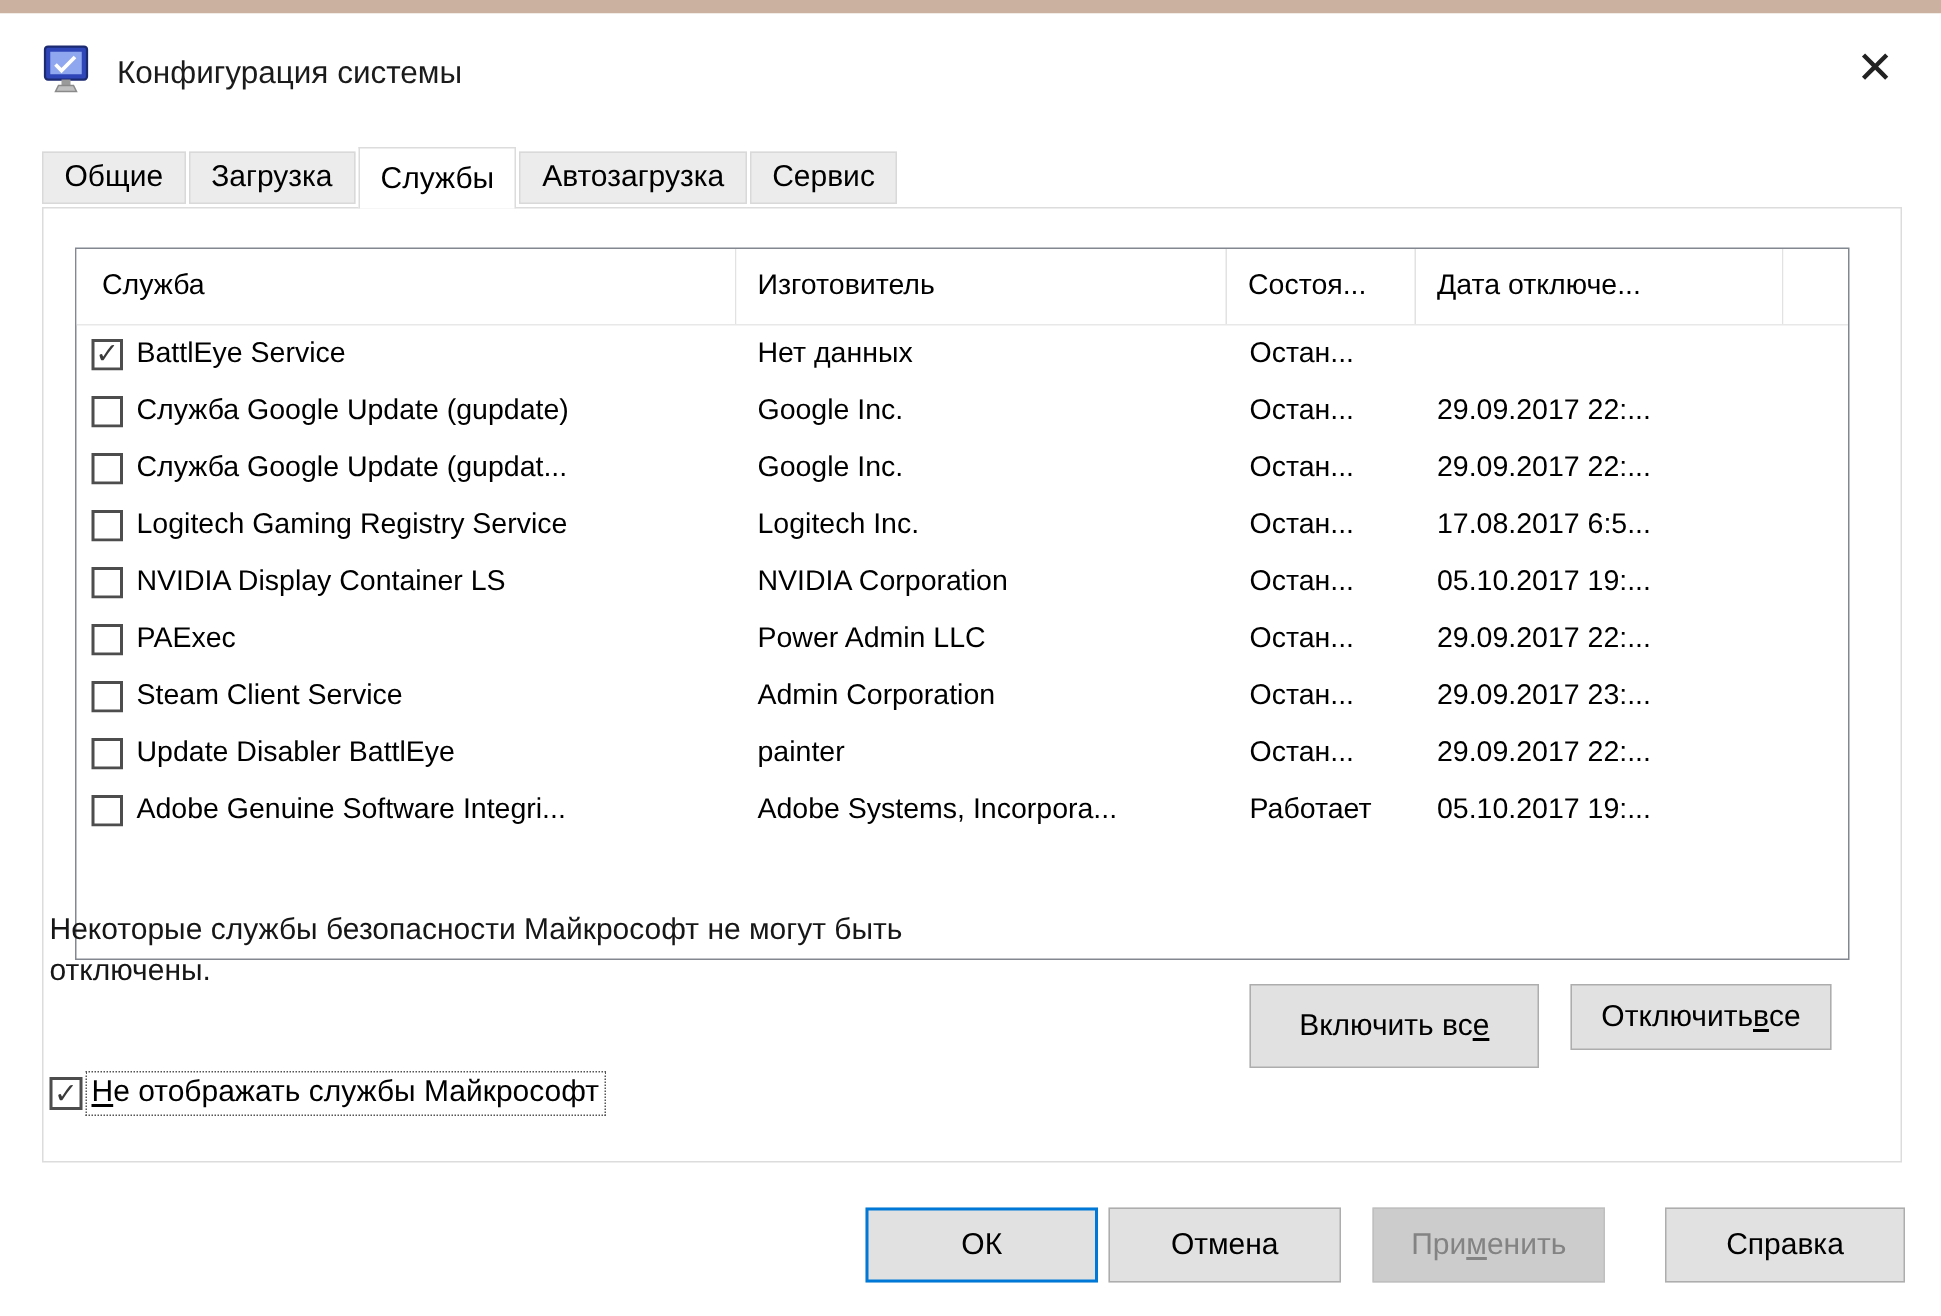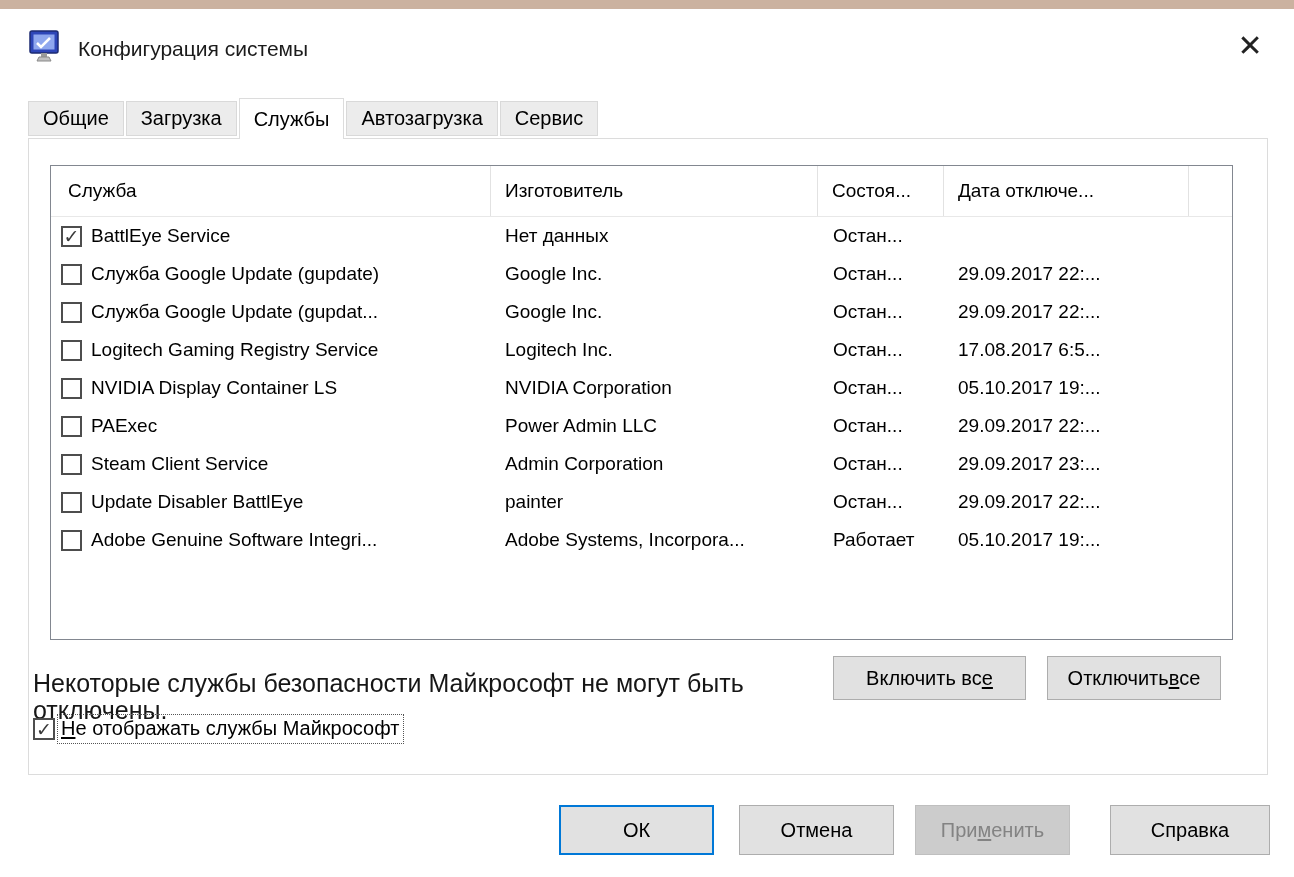--- a/index.html
+++ b/index.html
@@ -48,37 +48,37 @@
   .cell { font-size:19px; white-space:nowrap; overflow:hidden; }
   .cell.svc { display:flex; align-items:center; padding-left:10px; }
   .cell.pad { padding-left:14px; }
   .cell.status { padding-left:15px; }
   .cbx {
     width:21px; height:21px; background:#fff; border:2px solid #4d4d4d; flex:none;
     margin-right:9px; display:flex; align-items:center; justify-content:center;
     font-size:19px; color:#3a3a3a; line-height:1; cursor:pointer;
   }
   
-  .note { position:absolute; left:33px; top:670px; width:780px; font-size:25px; line-height:27px; color:#161616; z-index:2; }
+  .note { position:absolute; left:33px; top:607px; width:780px; font-size:20px; line-height:27px; color:#161616; z-index:2; }
   .btn {
     background:#e1e1e1; border:1px solid #adadad; font-size:20px; color:#000;
     font-family:inherit; display:flex; align-items:center; justify-content:center; cursor:pointer;
   }
-  .btn-enable-all  { position:absolute; left:833px;  top:656px; width:193px; height:44px; z-index:2; }
+  .btn-enable-all  { position:absolute; left:833px;  top:656px; width:193px; height:56px; z-index:2; }
   .btn-disable-all { position:absolute; left:1047px; top:656px; width:174px; height:44px; z-index:2; }
   .mn { text-decoration:underline; text-underline-offset:2px; }
   
   .hide-ms { position:absolute; left:33px; top:714px; display:flex; align-items:center; z-index:2; }
   .hide-ms .cbx { margin-right:2px; width:22px; height:22px; }
   .hide-ms-label {
     font-size:20px; border:1px dotted #555; padding:2px 4px 3px 3px; cursor:pointer;
   }
   
   .dlg-btn { position:absolute; top:805px; width:155px; height:50px; font-size:20px; }
-  .btn-ok     { left:559px; border:2px solid #0078d7; }
+  .btn-ok     { left:577px; border:2px solid #0078d7; }
   .btn-cancel { left:739px; }
   .btn-apply  { left:915px;  background:#cccccc; border-color:#bfbfbf; color:#838383; cursor:default; }
   .btn-apply .mn { text-decoration-color:#838383; }
   .btn-help   { left:1110px; width:160px; }
 </style>
 </head>
 <body>
 
 <div class="window">
   <div class="top-line"></div>

